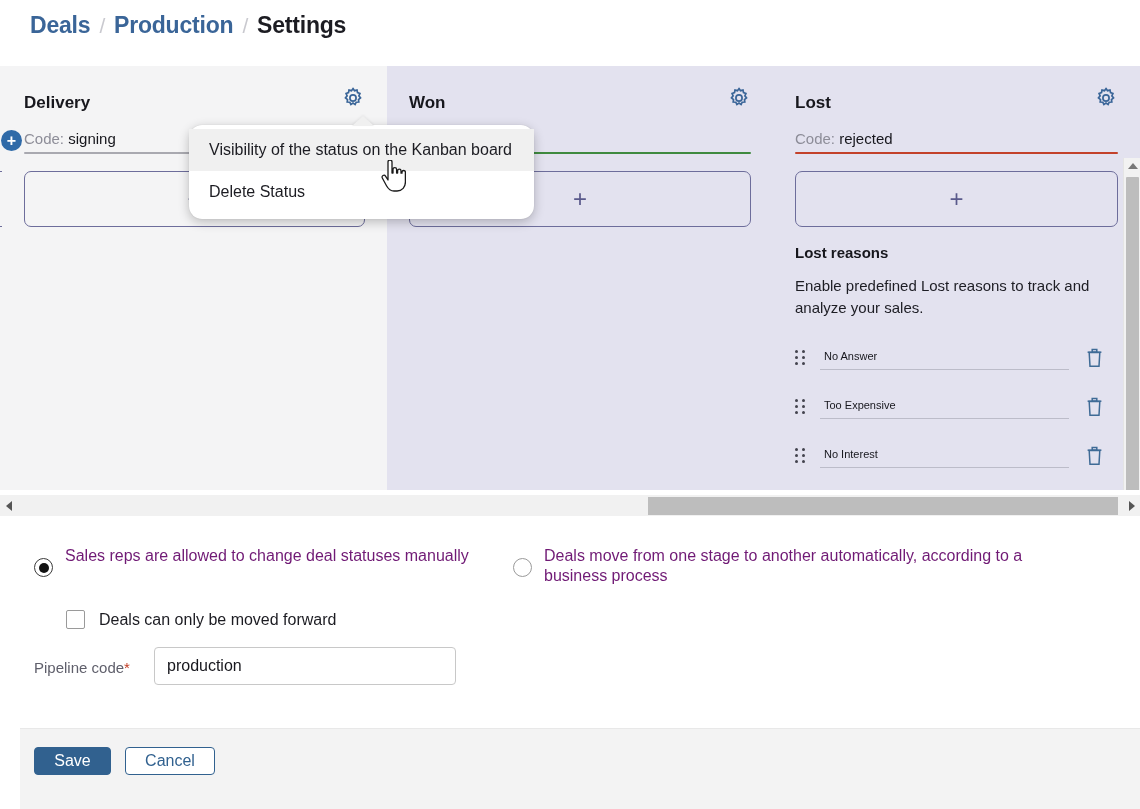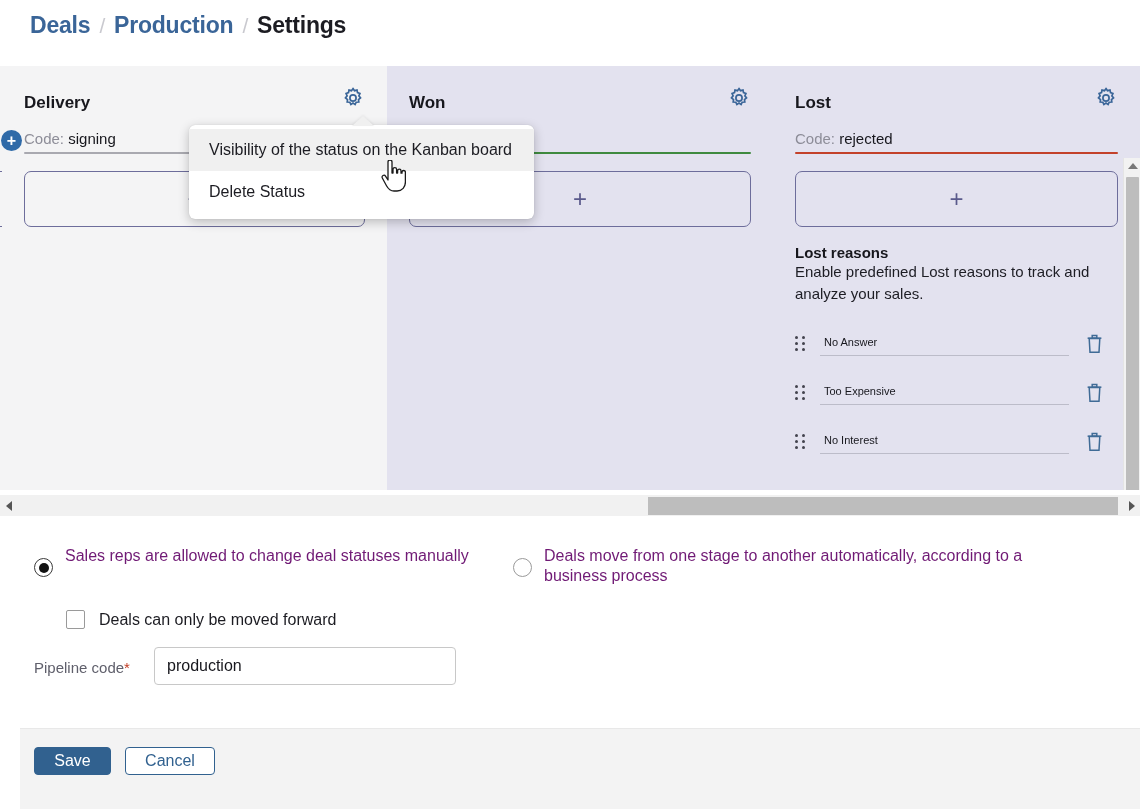--- a/index.html
+++ b/index.html
@@ -63,21 +63,21 @@
   .add-card {
     position: absolute; left: 22px; top: 105px; height: 56px;
     border: 1px solid #6d6d9b; border-radius: 7px;
     display: flex; align-items: center; justify-content: center;
     color: #5a5a8c; font-size: 24px; line-height: 1;
     cursor: pointer; background: transparent;
   }
 
   
   .lost-reasons { position: absolute; left: 22px; top: 178px; width: 312px; }
-  .lr-title { font-size: 15px; font-weight: bold; color:#17171d; }
+  .lr-title { font-size: 15px; font-weight: bold; color:#17171d; margin-bottom: 14px; }
   .lr-desc  { font-size: 15px; color:#1d1d24; line-height: 1.45; margin-bottom: 20px; }
   .lr-row {
     display: flex; align-items: center; height: 38px; margin-bottom: 11px;
   }
   .lr-handle {
     width: 12px; height: 16px; margin-right: 13px; cursor: grab;
     display: grid; grid-template-columns: 3px 3px; grid-template-rows: 3px 3px 3px;
     gap: 3px 4px; align-content: center;
   }
   .lr-handle i { display:block; width:3px; height:3px; background:#43434d; border-radius:50%; }
@@ -85,21 +85,21 @@
     flex: 1; border: 0; border-bottom: 1px solid #bcbcc9; background: transparent;
     font-family: inherit; font-size: 11px; color: #17171d;
     padding: 4px 0 7px 4px; outline: none;
   }
   .lr-trash { width: 22px; margin-left: 16px; cursor: pointer; }
   .lr-trash svg { display:block; }
 
   
   .ctx-menu {
     position: absolute; left: 189px; top: 125px; width: 345px;
-    background: #ffffff; border-radius: 6px;
+    background: #ffffff; border-radius: 13px;
     box-shadow: 0 3px 11px rgba(0,0,0,0.24), 0 0 1px rgba(0,0,0,0.18);
     z-index: 40; padding: 4px 0 6px 0;
   }
   .ctx-arrow {
     position: absolute; left: 163px; top: -9px;
     width: 0; height: 0;
     border-left: 11px solid transparent; border-right: 11px solid transparent;
     border-bottom: 10px solid #f0f0f0;
     filter: drop-shadow(0 -1px 1px rgba(0,0,0,0.07));
   }

